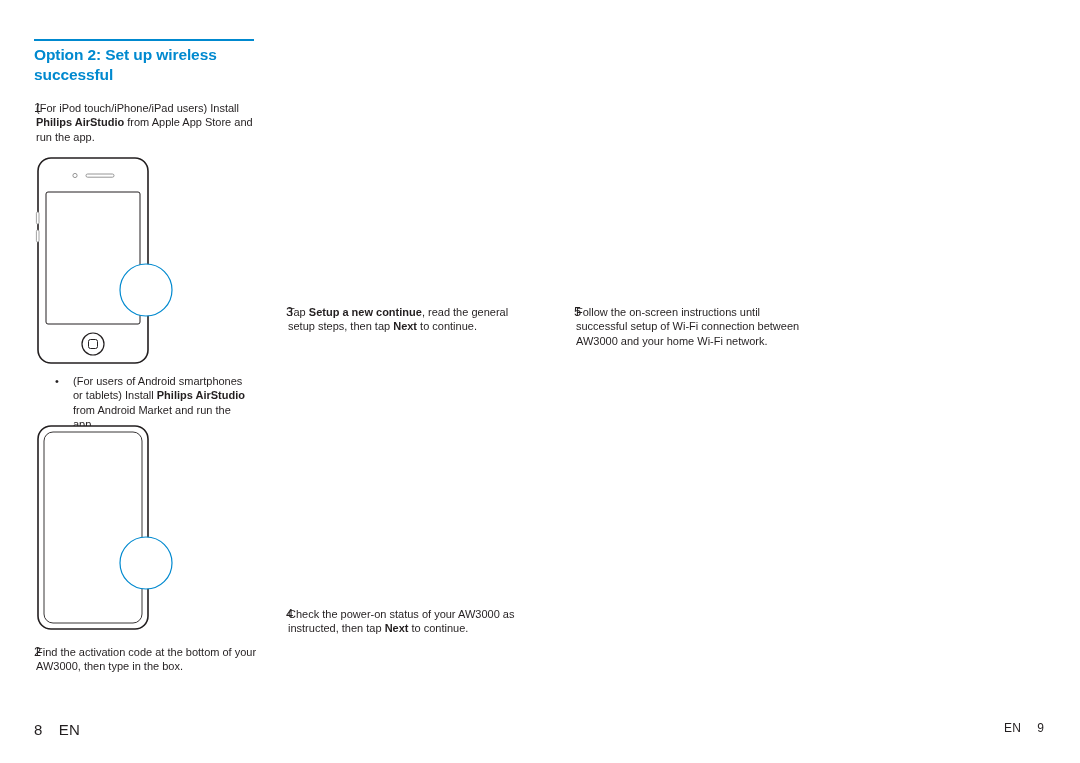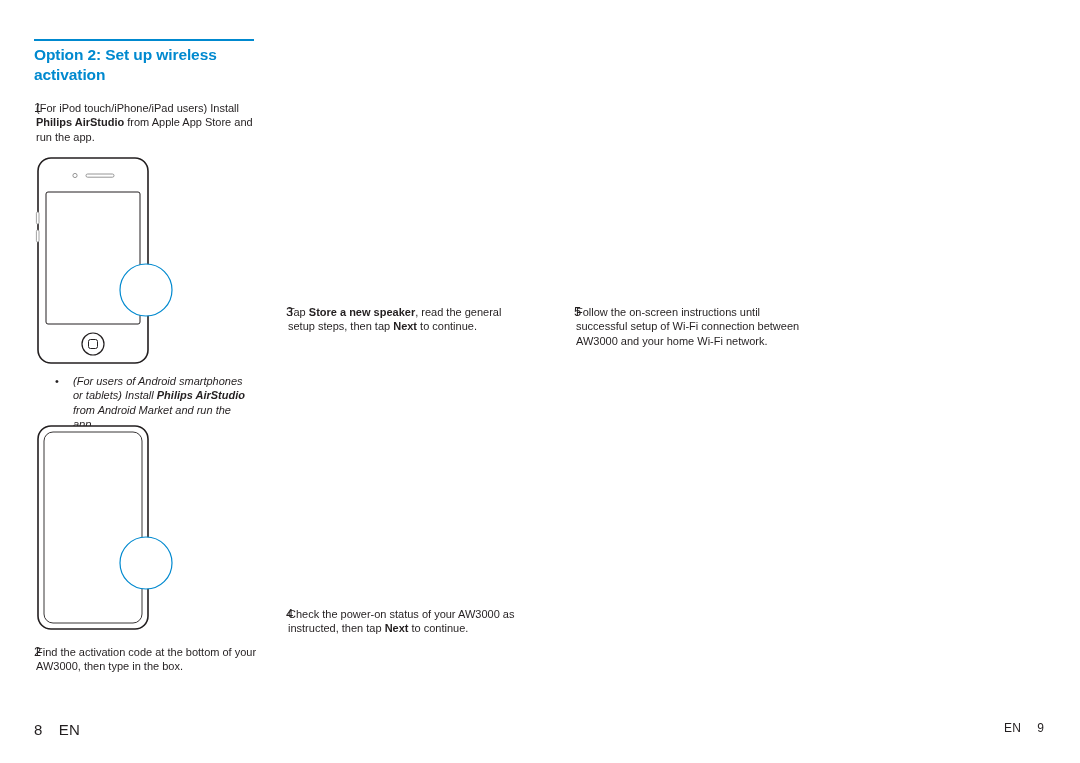--- a/index.html
+++ b/index.html
@@ -79,21 +79,20 @@
     left: 0;
     top: 0;
     width: 10px;
     text-align: left;
     font-size: 11px;
     line-height: 14.4px;
   }
   .bullet .body {
     margin-left: 18px;
     display: block;
-    font-style: italic;
   }
   .bullet .body b { font-weight: bold; }
 
   
   .phone-wrap { position: absolute; }
 
   
   .footer-left {
     position: absolute;
     left: 34px;
@@ -114,21 +113,21 @@
   .footer-right .pg { margin-left: 16px; }
 </style>
 </head>
 <body>
 
 <div class="page">
 
   <div class="heading-rule"></div>
   <div class="heading">
     <span>Option 2: Set up wireless</span><br>
-    <span>activation</span>
+    <span>successful</span>
   </div>
 
   <div class="step" style="left:34px; top:101px; width:222px;">
     <span class="num">1</span>
     <span class="body">(For iPod touch/iPhone/iPad users) Install <b>Philips AirStudio</b> from Apple App Store and run the app.</span>
   </div>
 
   <div class="phone-wrap" style="left:30px; top:150px;">
     <svg width="200" height="225" viewBox="0 0 200 225" xmlns="http://www.w3.org/2000/svg">
 
@@ -163,21 +162,21 @@
     </svg>
   </div>
 
   <div class="step" style="left:34px; top:645px; width:226px;">
     <span class="num">2</span>
     <span class="body">Find the activation code at the bottom of your AW3000, then type in the box.</span>
   </div>
 
   <div class="step" style="left:286px; top:305px; width:230px;">
     <span class="num">3</span>
-    <span class="body">Tap <b>Store a new speaker</b>, read the general setup steps, then tap <b>Next</b> to continue.</span>
+    <span class="body">Tap <b>Setup a new continue</b>, read the general setup steps, then tap <b>Next</b> to continue.</span>
   </div>
 
   <div class="step" style="left:286px; top:607px; width:230px;">
     <span class="num">4</span>
     <span class="body">Check the power-on status of your AW3000 as instructed, then tap <b>Next</b> to continue.</span>
   </div>
 
   <div class="step" style="left:574px; top:305px; width:230px;">
     <span class="num">5</span>
     <span class="body">Follow the on-screen instructions until successful setup of Wi-Fi connection between AW3000 and your home Wi-Fi network.</span>

